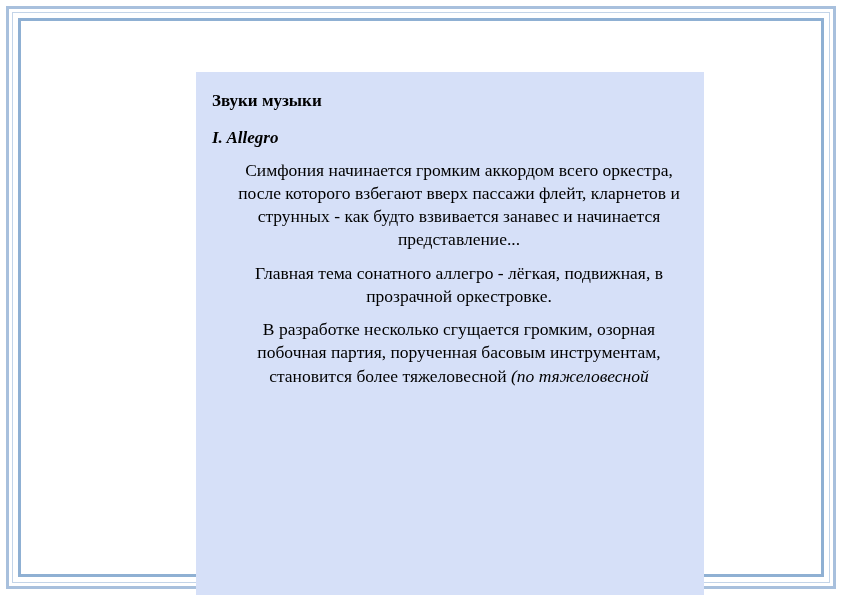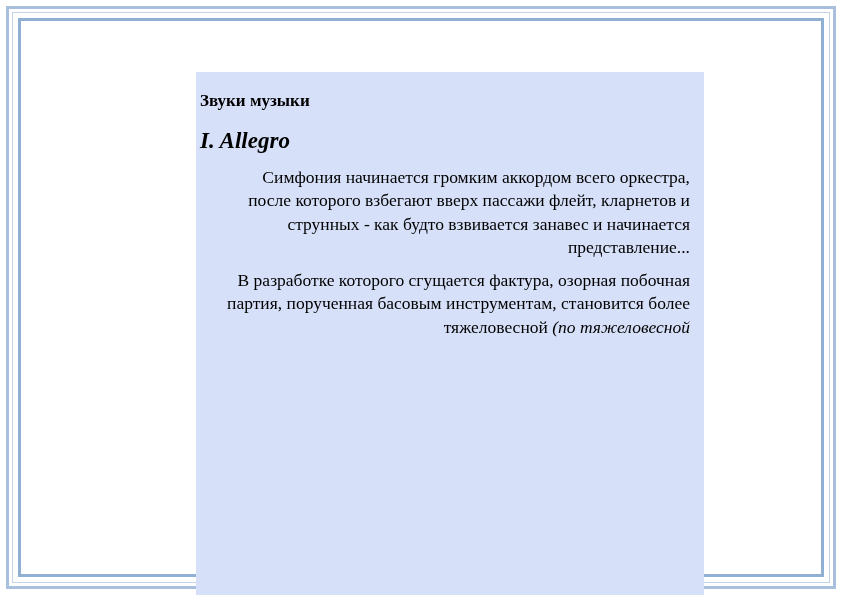--- a/index.html
+++ b/index.html
@@ -50,43 +50,43 @@
     background: #ffffff;
   }
   .content-area {
     position: absolute;
     left: 196px;
     top: 72px;
     width: 508px;
     bottom: 0;
     background: #d6e0f8;
     box-sizing: border-box;
-    padding: 18px 14px 10px 4px;
+    padding: 18px 14px 10px 16px;
   }
   .doc-title {
     font-weight: bold;
     font-size: 17px;
     color: #000000;
     margin: 0 0 16px 0;
     line-height: 1.25;
   }
   .section-heading {
     font-weight: bold;
     font-style: italic;
-    font-size: 23px;
+    font-size: 17px;
     color: #000000;
     margin: 0 0 10px 0;
     line-height: 1.25;
   }
   .para {
     font-size: 17.5px;
     color: #000000;
     margin: 0 0 10px 16px;
     line-height: 1.33;
-    text-align: right;
+    text-align: center;
   }
   .para:last-child {
     margin-bottom: 0;
   }
   .para .it {
     font-style: italic;
   }
 </style>
 </head>
 <body>
@@ -98,18 +98,19 @@
   <div class="frame-inner"></div>
 
   <div class="content-area">
 
     <p class="doc-title">Звуки музыки</p>
 
     <p class="section-heading">I. Allegro</p>
 
     <p class="para">Симфония начинается громким аккордом всего оркестра, после которого взбегают вверх пассажи флейт, кларнетов и струнных - как будто взвивается занавес и начинается представление...</p>
 
+    <p class="para">Главная тема сонатного аллегро - лёгкая, подвижная, в прозрачной оркестровке.</p>
 
 
-    <p class="para"><span>В разработке которого сгущается фактура, озорная побочная партия, порученная басовым инструментам, становится более тяжеловесной </span><span class="it">(по тяжеловесной</span></p>
+    <p class="para"><span>В разработке несколько сгущается громким, озорная побочная партия, порученная басовым инструментам, становится более тяжеловесной </span><span class="it">(по тяжеловесной</span></p>
 
   </div>
 </div>
 
 </body></html>

